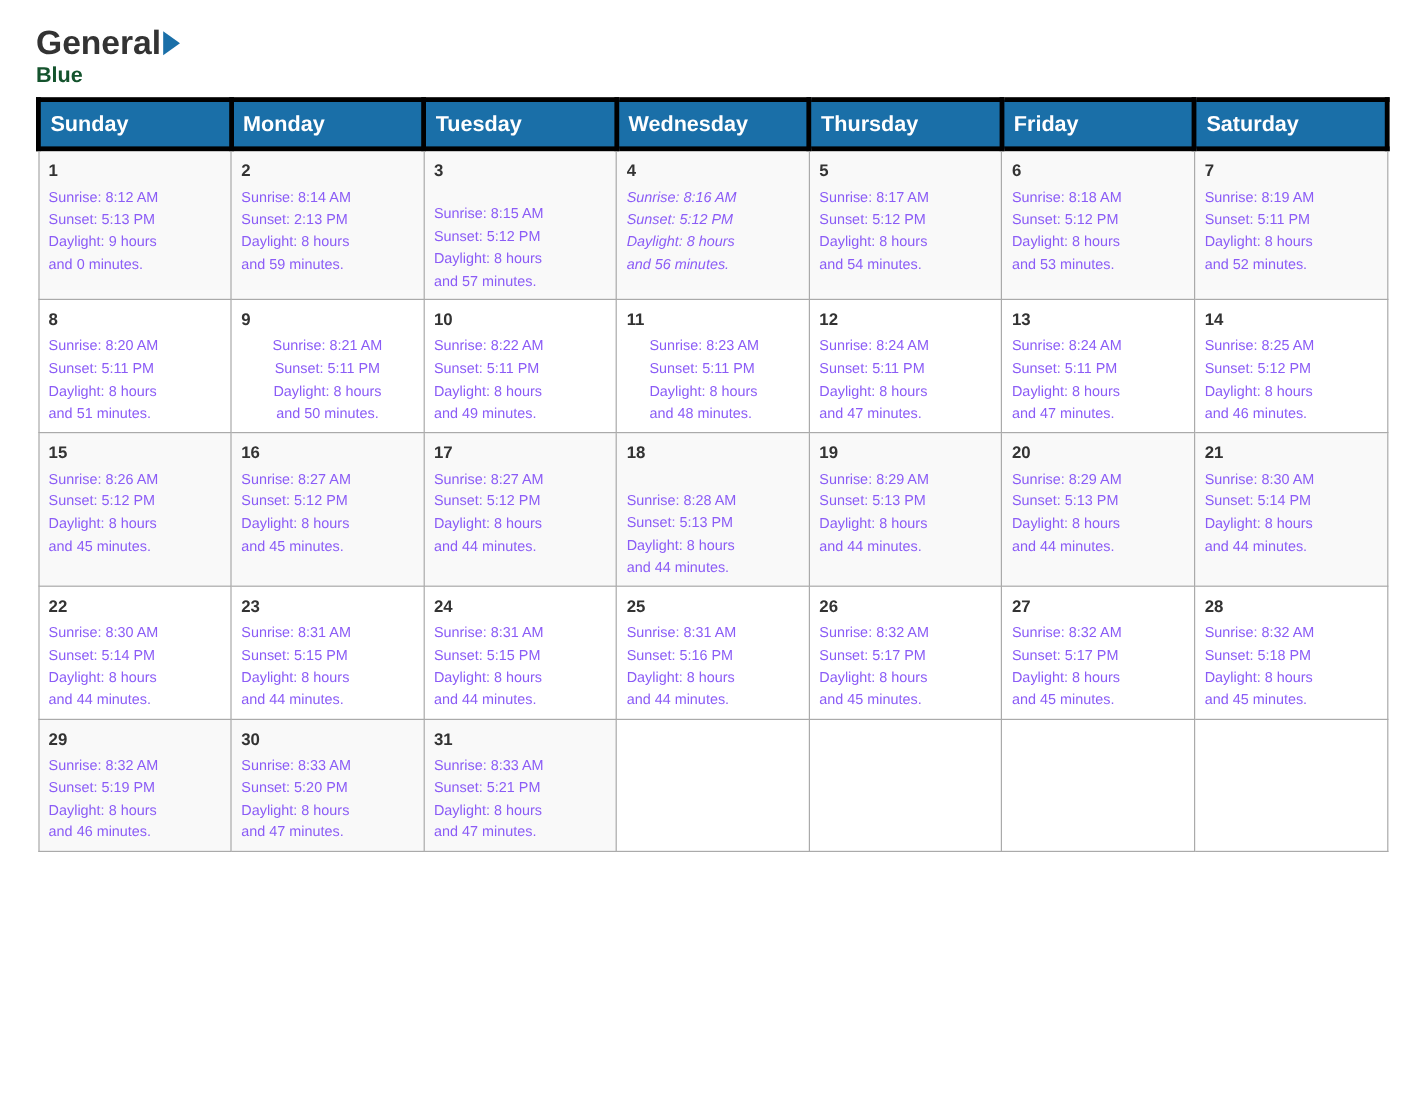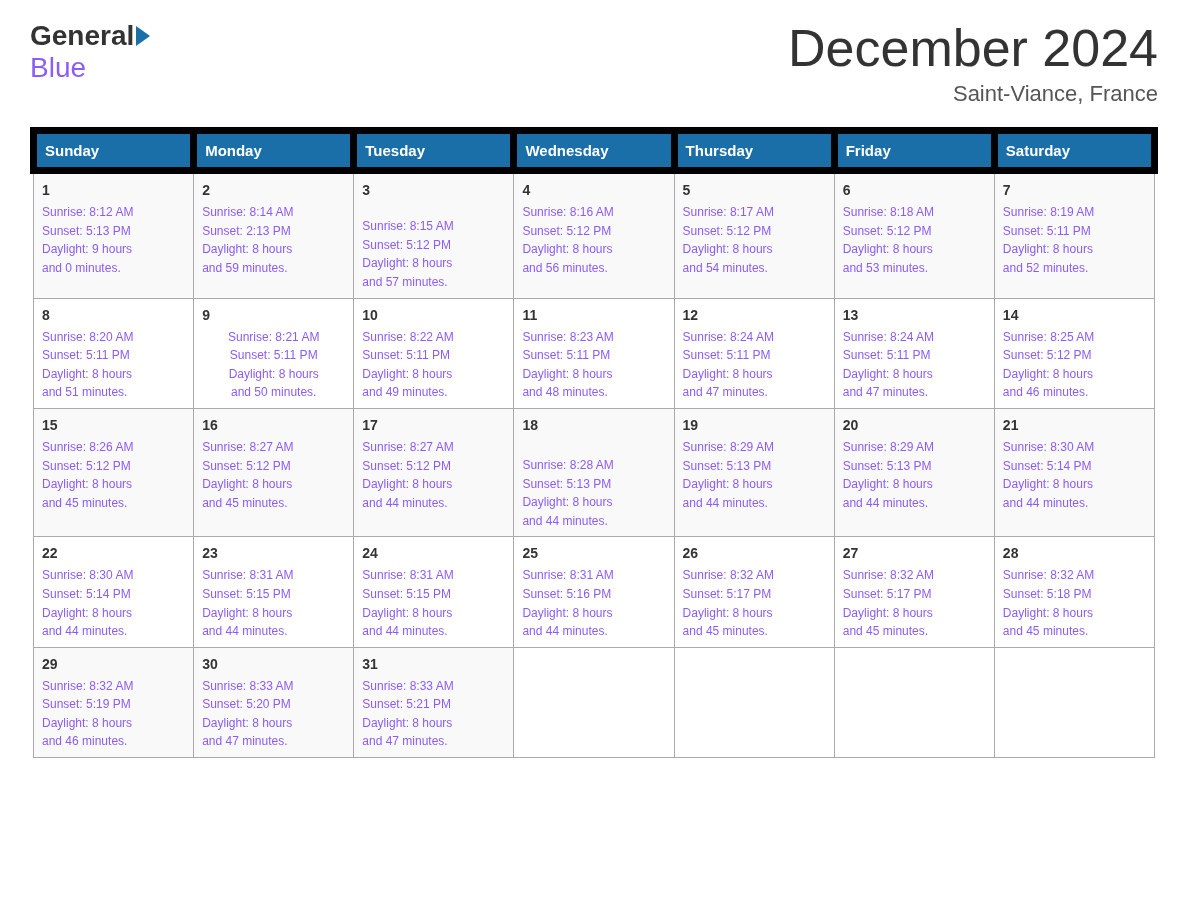--- a/index.html
+++ b/index.html
@@ -8,21 +8,21 @@
       background: #fff;
       color: #333;
       padding: 20px 30px;
       width: 1188px;
       min-height: 918px;
     }
     .header {
       display: flex;
       justify-content: space-between;
       align-items: flex-start;
-      margin-bottom: 20px;
+      margin-bottom: 8px;
     }
     .logo {
       display: flex;
       flex-direction: column;
       align-items: flex-start;
     }
     .logo-text {
       display: flex;
       align-items: center;
       font-size: 28px;
@@ -33,23 +33,23 @@
     .logo-triangle {
       width: 0;
       height: 0;
       border-left: 14px solid #1a6fa8;
       border-top: 10px solid transparent;
       border-bottom: 10px solid transparent;
       display: inline-block;
       margin: 0 2px;
     }
     .logo-blue {
-      color: #8b5cf6;
-      font-size: 28px;
-      font-weight: normal;
+      color: #14532d;
+      font-size: 18px;
+      font-weight: bold;
     }
     .title-area {
       text-align: right;
     }
     .month-title {
       font-size: 52px;
       font-weight: normal;
       color: #333;
       line-height: 1.1;
     }
@@ -59,25 +59,25 @@
       margin-top: 4px;
     }
     table {
       width: 100%;
       border-collapse: collapse;
       table-layout: fixed;
     }
     thead tr th {
       background-color: #1a6fa8;
       color: #fff;
-      font-size: 15px;
+      font-size: 18px;
       font-weight: bold;
       padding: 8px 8px;
       text-align: left;
-      border: 7px solid #000000;
+      border: 4px solid #000000;
     }
     tbody tr td {
       vertical-align: top;
       padding: 6px 8px;
       border: 1px solid #aaa;
       font-size: 12.5px;
       line-height: 1.5;
       height: 110px;
       background: #fff;
     }
@@ -103,24 +103,20 @@
 </head>
 <body>
 
 <div class="header">
   <div class="logo">
     <div class="logo-text">
       <span class="logo-general">General</span>
       <span class="logo-triangle"></span>
     </div>
     <span class="logo-blue">Blue</span>
-  </div>
-  <div class="title-area">
-    <div class="month-title">December 2024</div>
-    <div class="location">Saint-Viance, France</div>
   </div>
 </div>
 
 <table>
   <thead>
     <tr>
     <th>Sunday</th>
         <th>Monday</th>
         <th>Tuesday</th>
         <th>Wednesday</th>
@@ -147,21 +143,21 @@
         </td>
         <td>
           <span class="day-num">3</span>
           <div class="day-info" style="white-space: pre-line; margin-top: 16px;">Sunrise: 8:15 AM
 Sunset: 5:12 PM
 Daylight: 8 hours
 and 57 minutes.</div>
         </td>
         <td>
           <span class="day-num">4</span>
-          <div class="day-info" style="white-space: pre-line;">Sunrise: 8:16 AM
+          <div class="day-info" style="white-space: pre-line; font-style: italic;">Sunrise: 8:16 AM
 Sunset: 5:12 PM
 Daylight: 8 hours
 and 56 minutes.</div>
         </td>
         <td>
           <span class="day-num">5</span>
           <div class="day-info" style="white-space: pre-line;">Sunrise: 8:17 AM
 Sunset: 5:12 PM
 Daylight: 8 hours
 and 54 minutes.</div>
@@ -198,21 +194,21 @@
         </td>
         <td>
           <span class="day-num">10</span>
           <div class="day-info" style="white-space: pre-line;">Sunrise: 8:22 AM
 Sunset: 5:11 PM
 Daylight: 8 hours
 and 49 minutes.</div>
         </td>
         <td>
           <span class="day-num">11</span>
-          <div class="day-info" style="white-space: pre-line;">Sunrise: 8:23 AM
+          <div class="day-info" style="white-space: pre-line; margin-left: 19px;">Sunrise: 8:23 AM
 Sunset: 5:11 PM
 Daylight: 8 hours
 and 48 minutes.</div>
         </td>
         <td>
           <span class="day-num">12</span>
           <div class="day-info" style="white-space: pre-line;">Sunrise: 8:24 AM
 Sunset: 5:11 PM
 Daylight: 8 hours
 and 47 minutes.</div>

